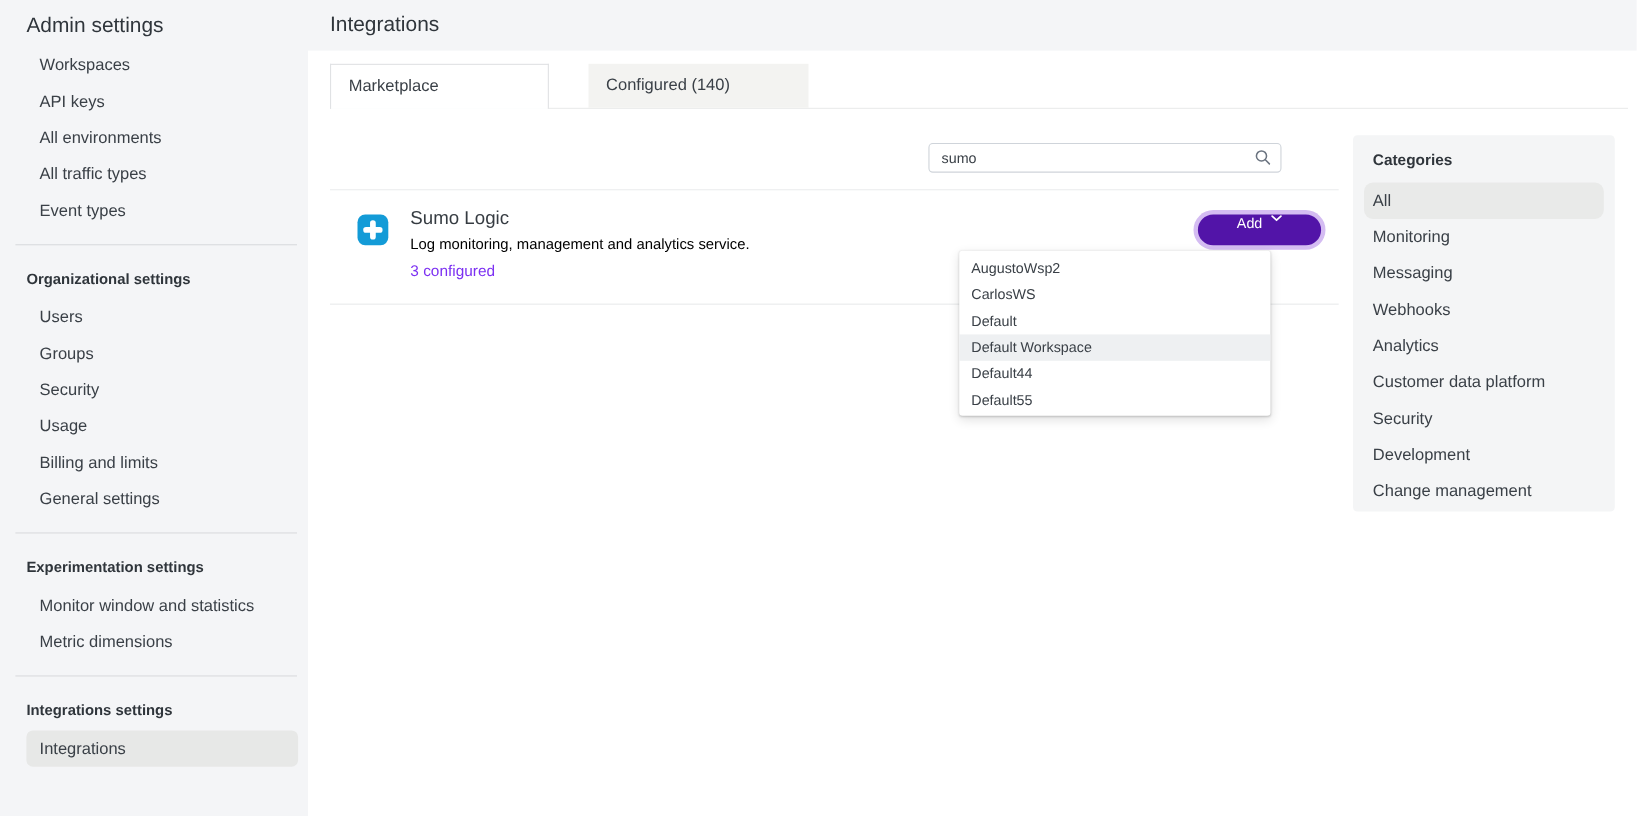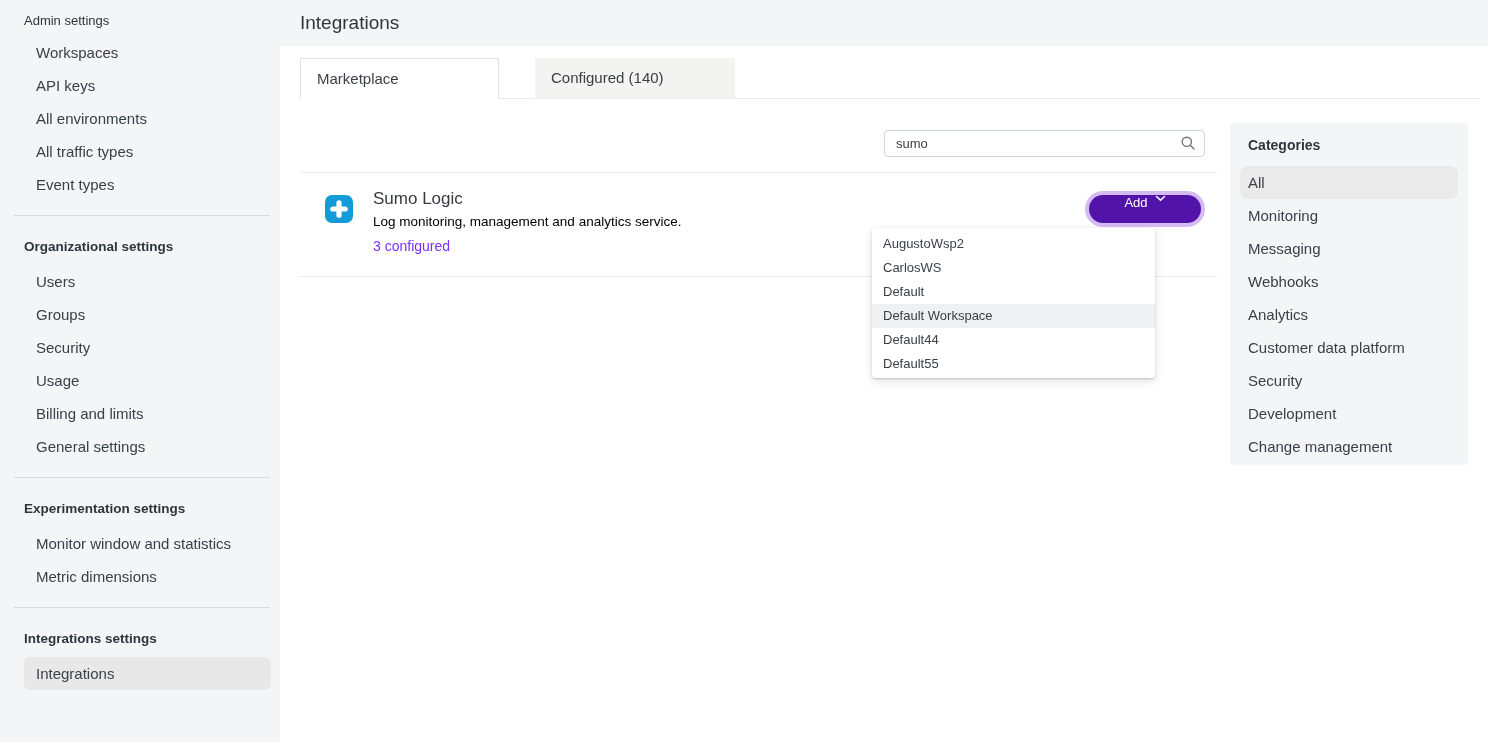--- a/index.html
+++ b/index.html
@@ -10,21 +10,21 @@
     color: #3a4047;
     position: relative;
     overflow: hidden;
   }
 
   
   .sidebar {
     position: absolute; left: 0; top: 0; width: 280px; height: 742px;
     background: #f4f5f7;
   }
-  .s-title { margin: 13px 0 0 24px; font-size: 13px; font-weight: 500; color: #2f353b; }
+  .s-title { margin: 13px 0 0 24px; font-size: 19px; font-weight: 500; color: #2f353b; }
   .s-heading { margin: 21px 0 0 24px; font-size: 13.5px; font-weight: 700; color: #2f353b; height: 20px; line-height: 20px; }
   .s-items { margin-top: 8px; }
   .s-item {
     margin: 0 9px 0 24px; padding-left: 12px; height: 33px; line-height: 33px;
     font-size: 15px; color: #3a4047; border-radius: 6px; cursor: pointer;
     white-space: nowrap; overflow: hidden;
   }
   .s-item.selected { background: #e7e8e7; }
   .s-divider { border-top: 1px solid #d9dbde; margin: 14px 10px 0 14px; }
 
@@ -43,21 +43,21 @@
   }
   .tab.active {
     left: 300px; width: 199px; background: #ffffff;
     border: 1px solid #e0e2e4; border-bottom: none;
   }
   .tab.inactive {
     left: 535px; width: 200px; height: 40px; background: #f3f3f1;
   }
 
   
-  .search-wrap { position: absolute; left: 884px; top: 130px; width: 321px; height: 27px; }
+  .search-wrap { position: absolute; left: 844px; top: 130px; width: 321px; height: 27px; }
   .search-input {
     width: 100%; height: 100%; border: 1px solid #cfd4da; border-radius: 4px;
     padding: 0 30px 0 11px; font-size: 13px; color: #3a4047; outline: none;
     font-family: "Liberation Sans", sans-serif; background: #fff;
   }
   .search-icon { position: absolute; right: 9px; top: 5px; }
 
   .content-divider { position: absolute; left: 300px; top: 172px; width: 917px; border-top: 1px solid #ebedee; }
   .row-divider { position: absolute; left: 300px; top: 276px; width: 917px; border-top: 1px solid #e8eaec; z-index: 0; }
 

